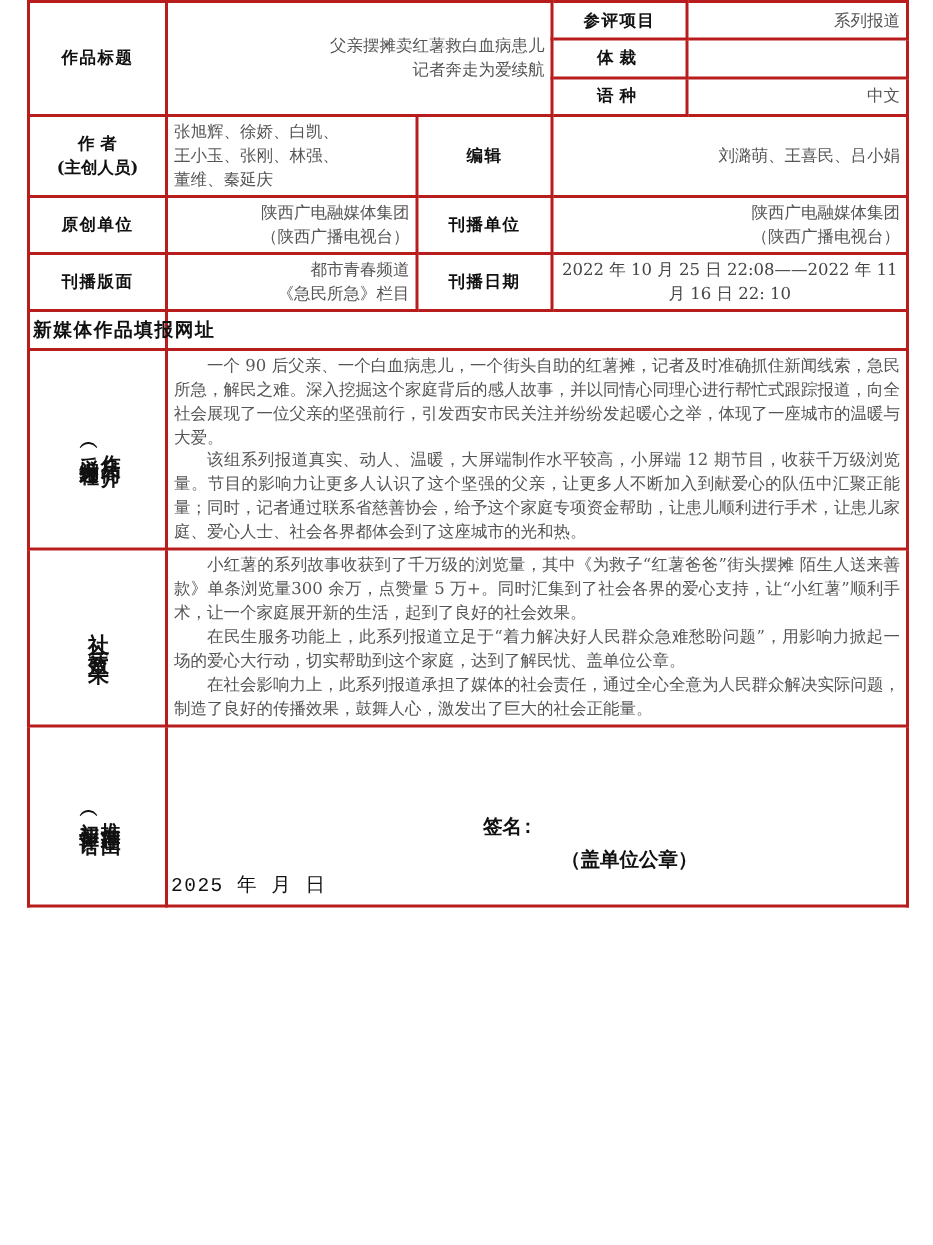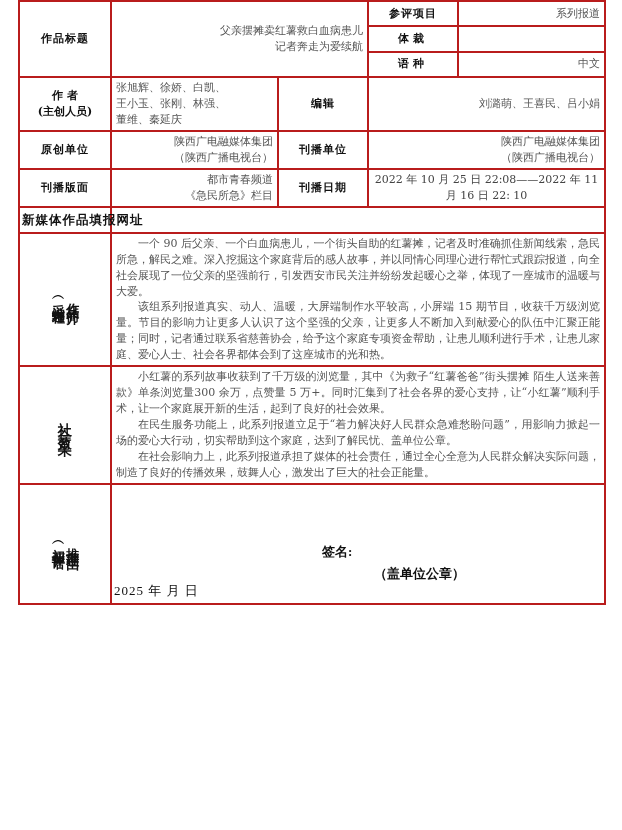--- a/index.html
+++ b/index.html
@@ -123,21 +123,21 @@
     text-orientation: upright;
     font-family: "DejaVu Serif", "Liberation Serif", serif;
     font-weight: bold;
     font-size: 14px;
     letter-spacing: 7px;
     color: #111;
   }
   .sign-area {
     position: relative;
     height: 118px;
-    font-family: Liberation Serif, serif;
+    font-family: Liberation Mono, monospace;
   }
   .sign-name {
     position: absolute;
     left: 210px;
     top: 58px;
     font-size: 13px;
     font-weight: bold;
     color: #111;
   }
   .sign-seal {
@@ -235,21 +235,21 @@
 
     <tr>
       <td style="padding:0;">
         <div class="vlabel">
           <span class="vcol">作品简介</span>
           <span class="vcol">（采编过程）</span>
         </div>
       </td>
       <td class="body-text" colspan="4">
         <p>一个 90 后父亲、一个白血病患儿，一个街头自助的红薯摊，记者及时准确抓住新闻线索，急民所急，解民之难。深入挖掘这个家庭背后的感人故事，并以同情心同理心进行帮忙式跟踪报道，向全社会展现了一位父亲的坚强前行，引发西安市民关注并纷纷发起暖心之举，体现了一座城市的温暖与大爱。</p>
-        <p>该组系列报道真实、动人、温暖，大屏端制作水平较高，小屏端 15 期节目，收获千万级浏览量。节目的影响力让更多人认识了这个坚强的父亲，让更多人不断加入到献爱心的队伍中汇聚正能量；同时，记者通过联系省慈善协会，给予这个家庭专项资金帮助，让患儿顺利进行手术，让患儿家庭、爱心人士、社会各界都体会到了这座城市的光和热。</p>
+        <p>该组系列报道真实、动人、温暖，大屏端制作水平较高，小屏端 12 期节目，收获千万级浏览量。节目的影响力让更多人认识了这个坚强的父亲，让更多人不断加入到献爱心的队伍中汇聚正能量；同时，记者通过联系省慈善协会，给予这个家庭专项资金帮助，让患儿顺利进行手术，让患儿家庭、爱心人士、社会各界都体会到了这座城市的光和热。</p>
       </td>
     </tr>
 
     <tr>
       <td style="padding:0;">
         <div class="vlabel">
           <span class="vcol-single">社会效果</span>
         </div>
       </td>
       <td class="body-text" colspan="4">

